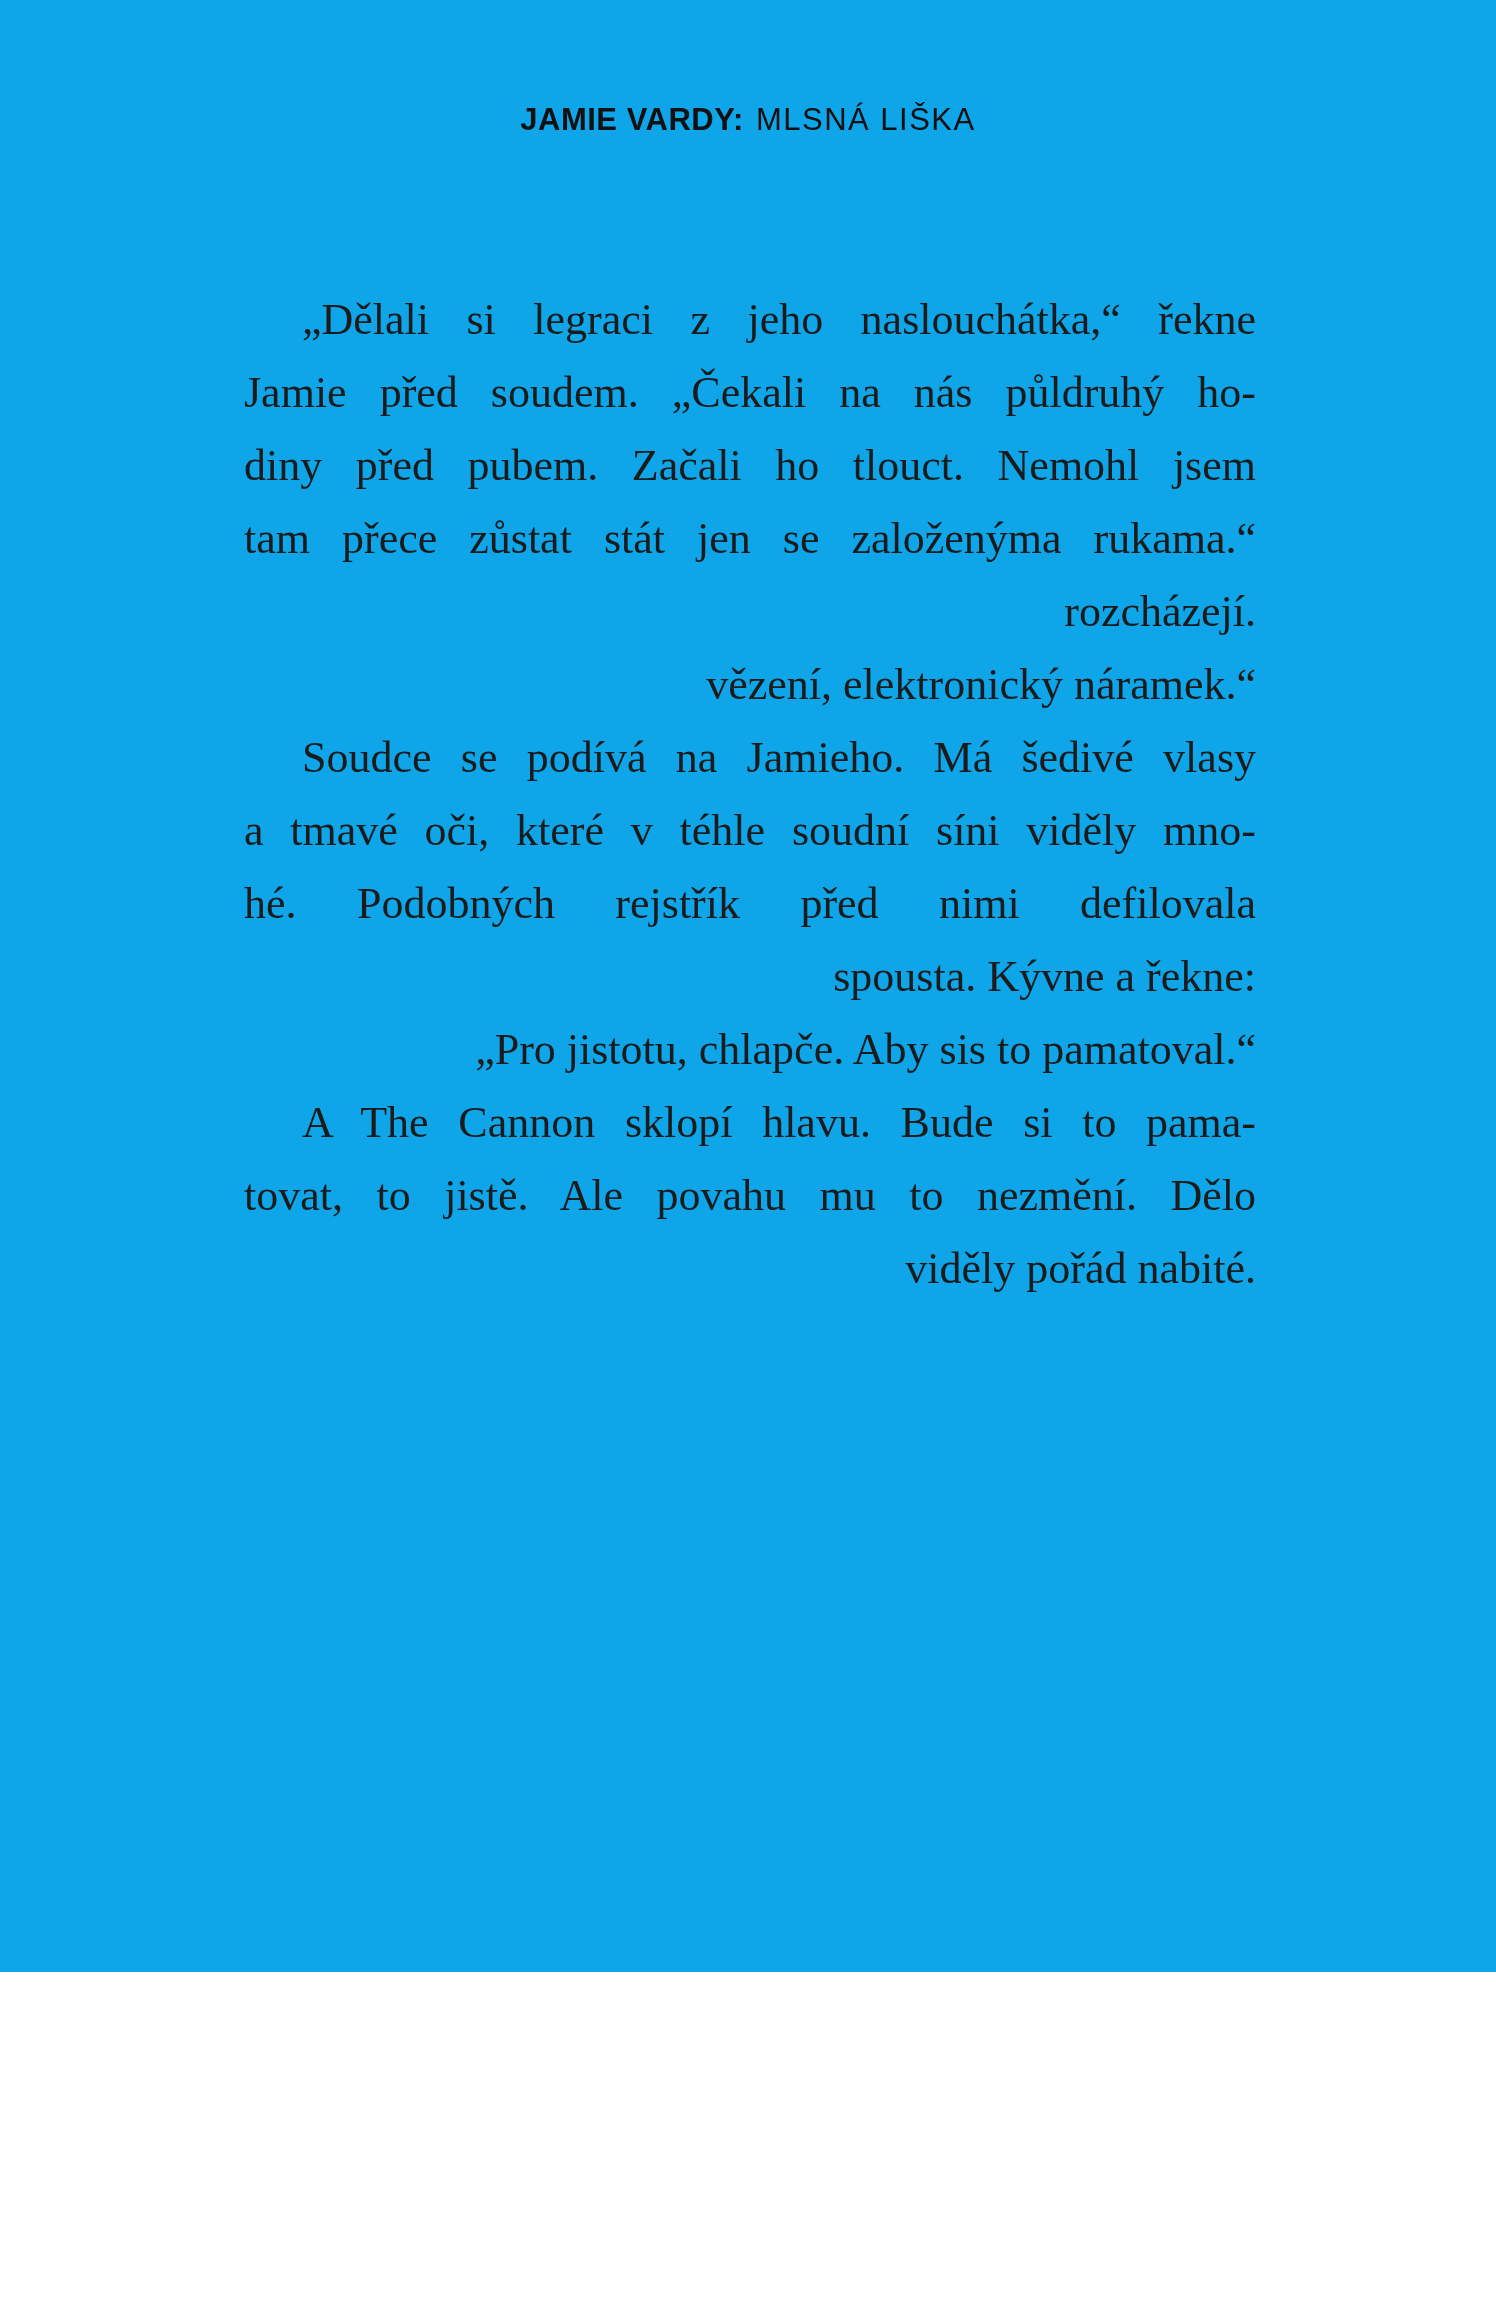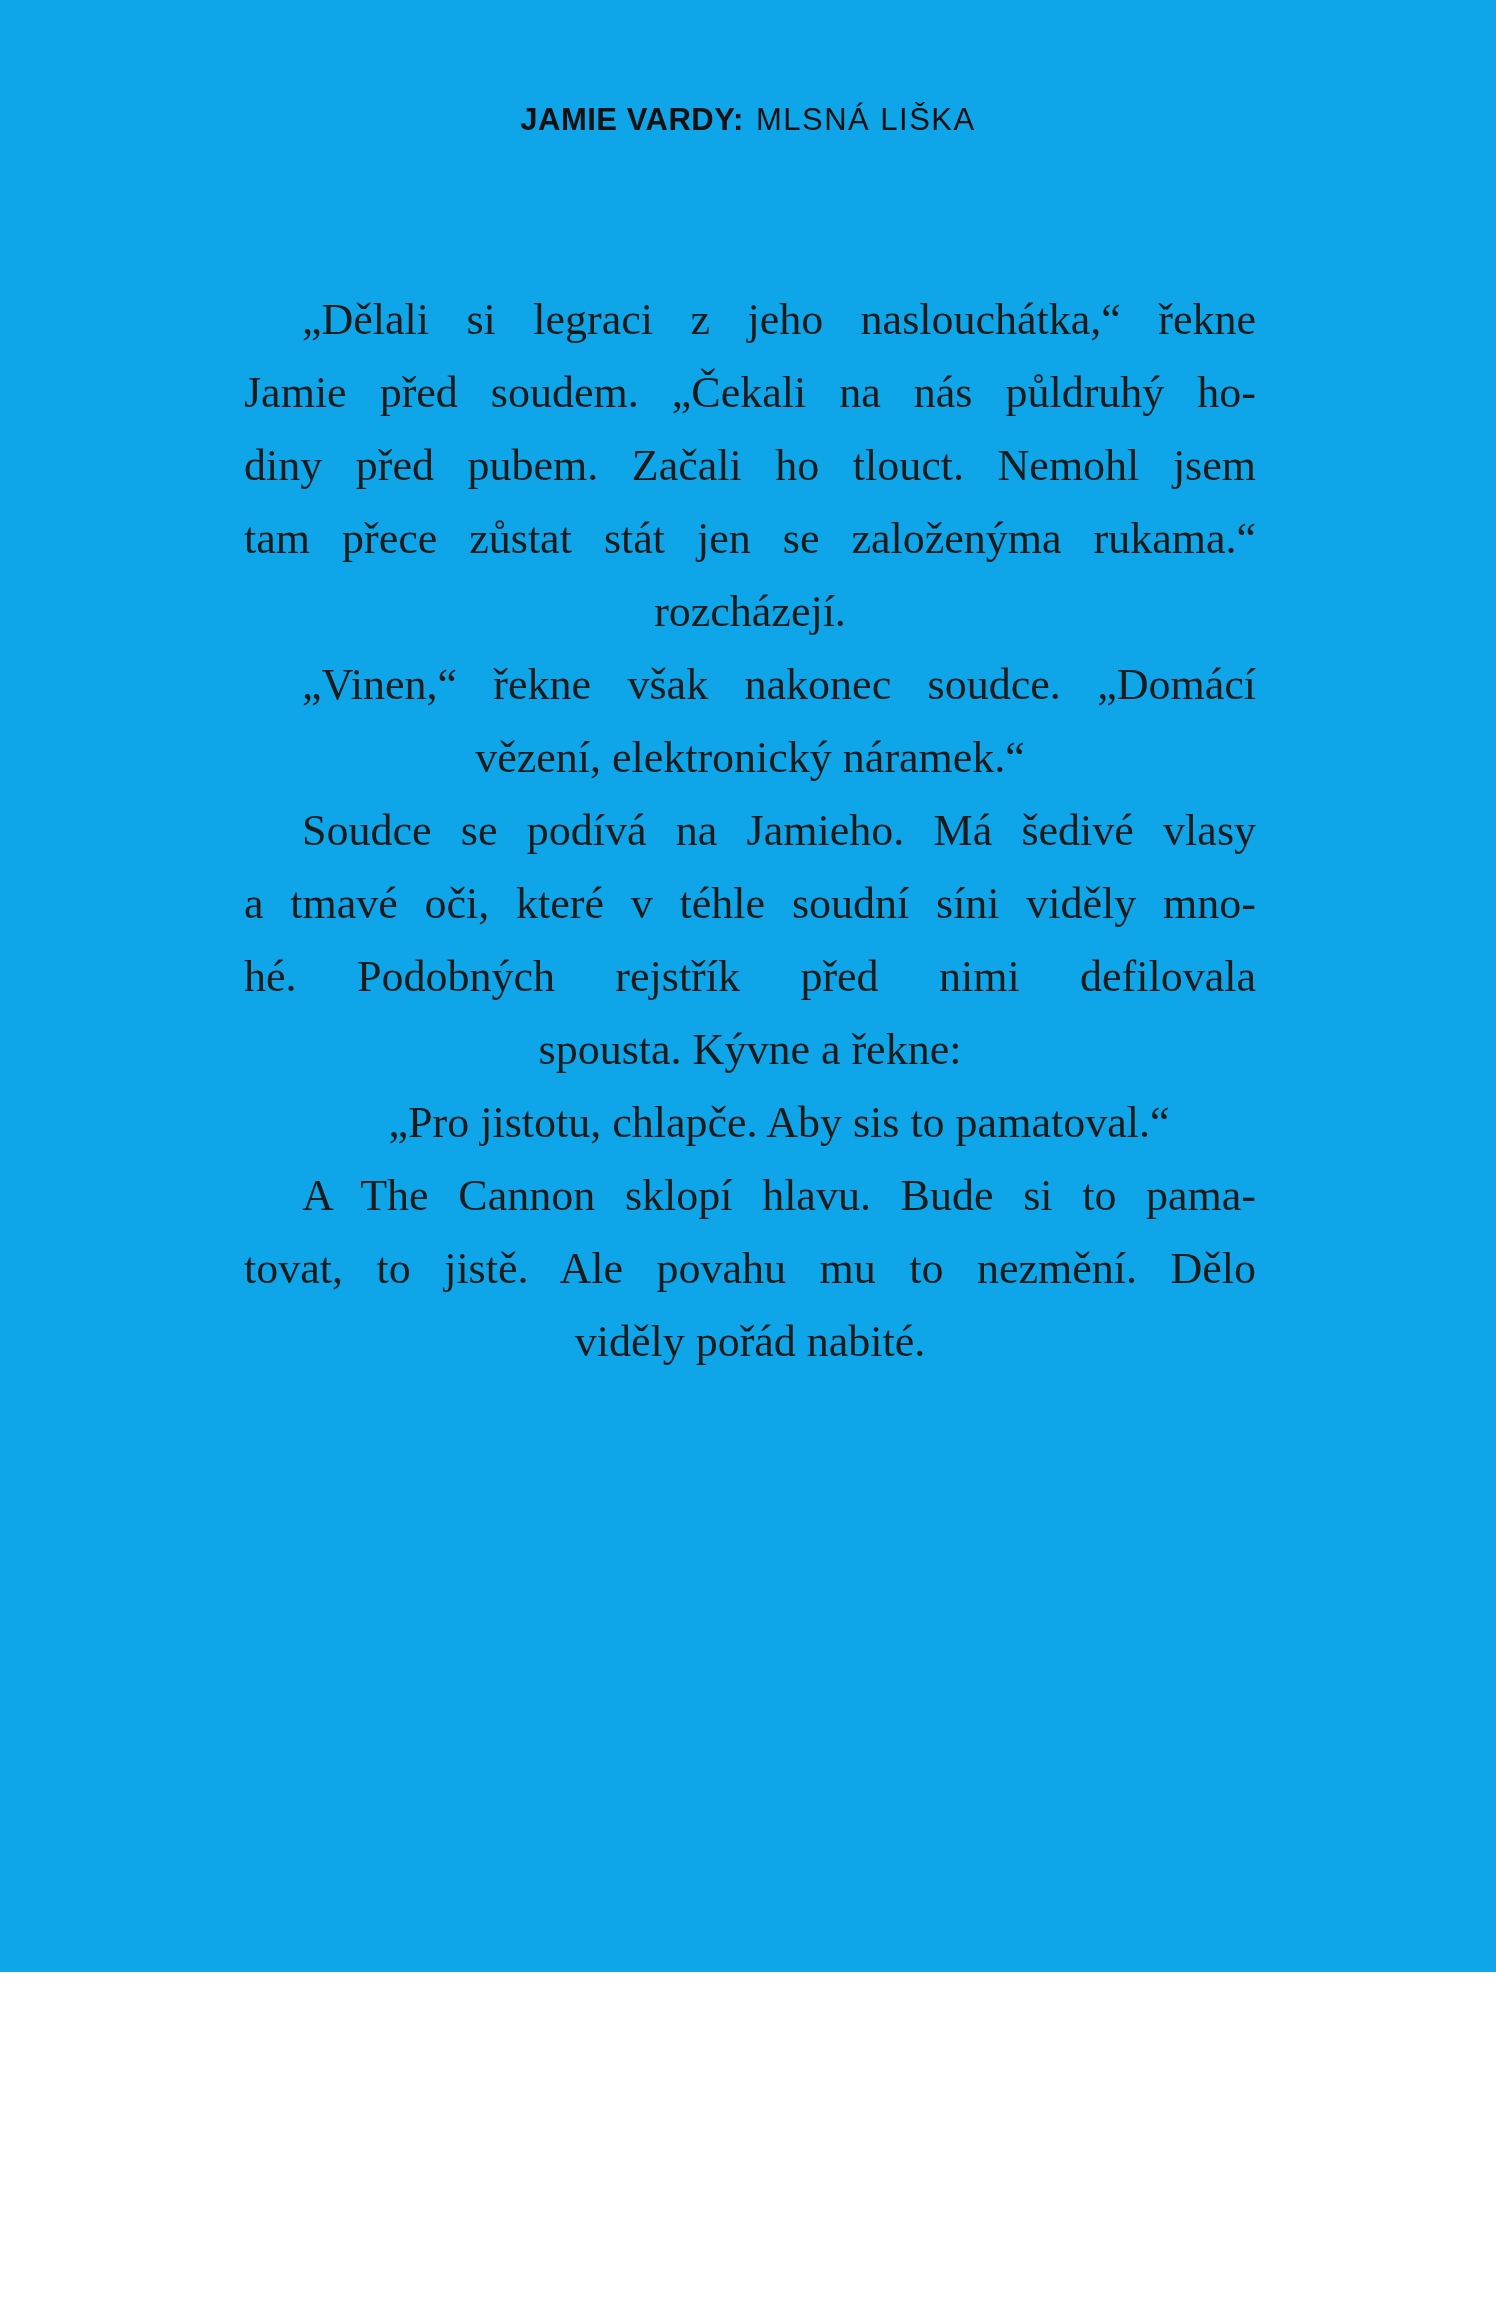--- a/index.html
+++ b/index.html
@@ -45,21 +45,21 @@
     font-size: 44px;
     line-height: 73px;
     color: #1b1b1b;
   }
   .para {
     margin: 0;
     padding: 0;
   }
   .line {
     display: block;
-    text-align: center;
+    text-align: right;
   }
   .line.j {
     text-align: justify;
     text-align-last: justify;
   }
   .line.indent {
     text-indent: 58px;
   }
 </style>
 </head>
@@ -79,21 +79,20 @@
       <span class="line j">diny před pubem. Začali ho tlouct. Nemohl jsem</span>
       <span class="line j">tam přece zůstat stát jen se založenýma rukama.“</span>
     </p>
 
     <p class="para">
       <span class="line">rozcházejí.</span>
     </p>
 
 
     <p class="para">
-      <span class="line j indent">„Vinen,“ řekne však nakonec soudce. „Domácí</span>
       <span class="line">vězení, elektronický náramek.“</span>
     </p>
 
     <p class="para">
       <span class="line j indent">Soudce se podívá na Jamieho. Má šedivé vlasy</span>
       <span class="line j">a tmavé oči, které v téhle soudní síni viděly mno-</span>
       <span class="line j">hé. Podobných rejstřík před nimi defilovala</span>
       <span class="line">spousta. Kývne a řekne:</span>
     </p>
 

